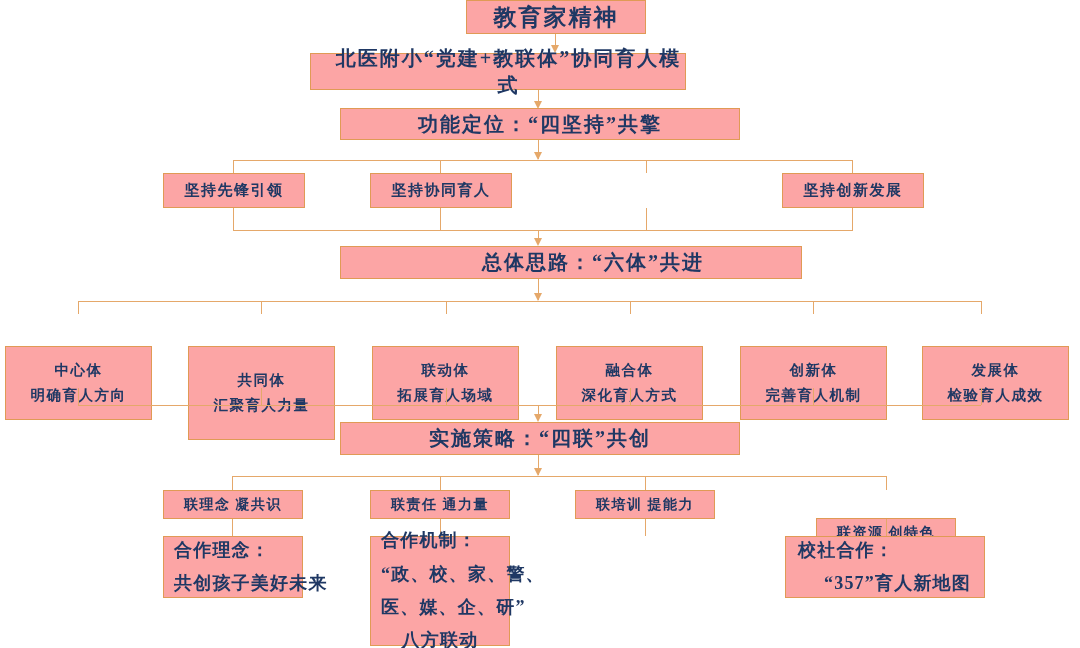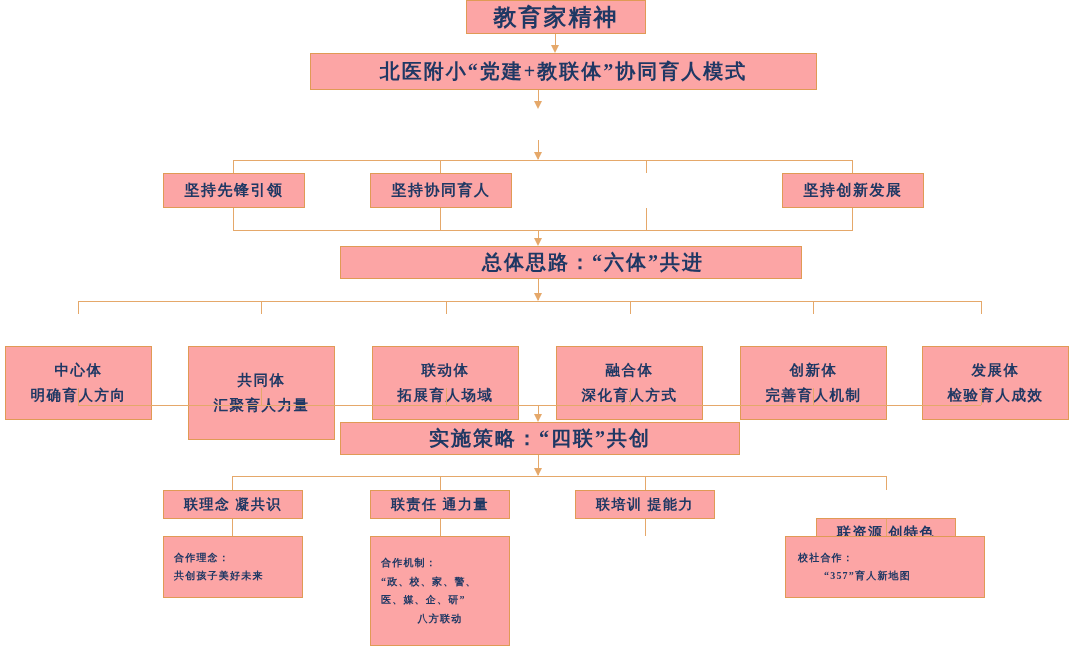--- a/index.html
+++ b/index.html
@@ -26,21 +26,21 @@
     text-align:center;
     letter-spacing:1px;
     font-weight:700;
   }
 
   .lvl-title{font-size:23px;letter-spacing:2px;}
   .lvl-sub{font-size:20px;letter-spacing:2px;}
   .lvl-node{font-size:15px;letter-spacing:1.5px;}
   .lvl-six{font-size:14.5px;letter-spacing:1.5px;line-height:1.75;margin-top:32px;}
   .lvl-small{font-size:14px;letter-spacing:1.5px;}
-  .lvl-body{font-size:10px;letter-spacing:1.2px;line-height:1.85;}
+  .lvl-body{font-size:18px;letter-spacing:1.2px;line-height:1.85;}
 
   .box.left-align{align-items:flex-start;text-align:left;}
   .body-line{display:block;white-space:nowrap;}
   .indent{padding-left:26px;}
   .center-line{width:100%;text-align:center;}
 
   
   .ln{position:absolute;background:#e5a86a;}
   .lnv{width:1px;}
   .lnh{height:1px;}
@@ -58,27 +58,30 @@
 
 <div id="stage">
 
   <div class="box lvl-title" style="left:466px;top:0px;width:180px;height:34px;">
     <span>教育家精神</span>
   </div>
 
   <div class="ln lnv" style="left:555px;top:34px;width:1px;height:15px;"></div>
   <div class="arrow" style="left:551px;top:45px;"></div>
 
-  <div class="box lvl-sub" style="left:310px;top:53px;width:507px;height:37px;">
+  <div class="box lvl-sub" style="left:310px;top:53px;width:376px;height:37px;padding-left:21px;">
     <span>北医附小“党建+教联体”协同育人模式</span>
   </div>
 
   <div class="ln lnv" style="left:538px;top:90px;width:1px;height:16px;"></div>
   <div class="arrow" style="left:534px;top:101px;"></div>
 
+  <div class="box lvl-sub" style="left:340px;top:108px;width:400px;height:32px;">
+    <span>功能定位：“四坚持”共擎</span>
+  </div>
 
   <div class="ln lnv" style="left:538px;top:140px;width:1px;height:19px;"></div>
   <div class="arrow" style="left:534px;top:152px;"></div>
   <div class="ln lnh" style="left:233px;top:160px;width:620px;height:1px;"></div>
   <div class="ln lnv" style="left:233px;top:160px;width:1px;height:13px;"></div>
   <div class="ln lnv" style="left:440px;top:160px;width:1px;height:13px;"></div>
   <div class="ln lnv" style="left:646px;top:160px;width:1px;height:13px;"></div>
   <div class="ln lnv" style="left:852px;top:160px;width:1px;height:13px;"></div>
 
   <div class="box lvl-node" style="left:163px;top:173px;width:142px;height:35px;">

